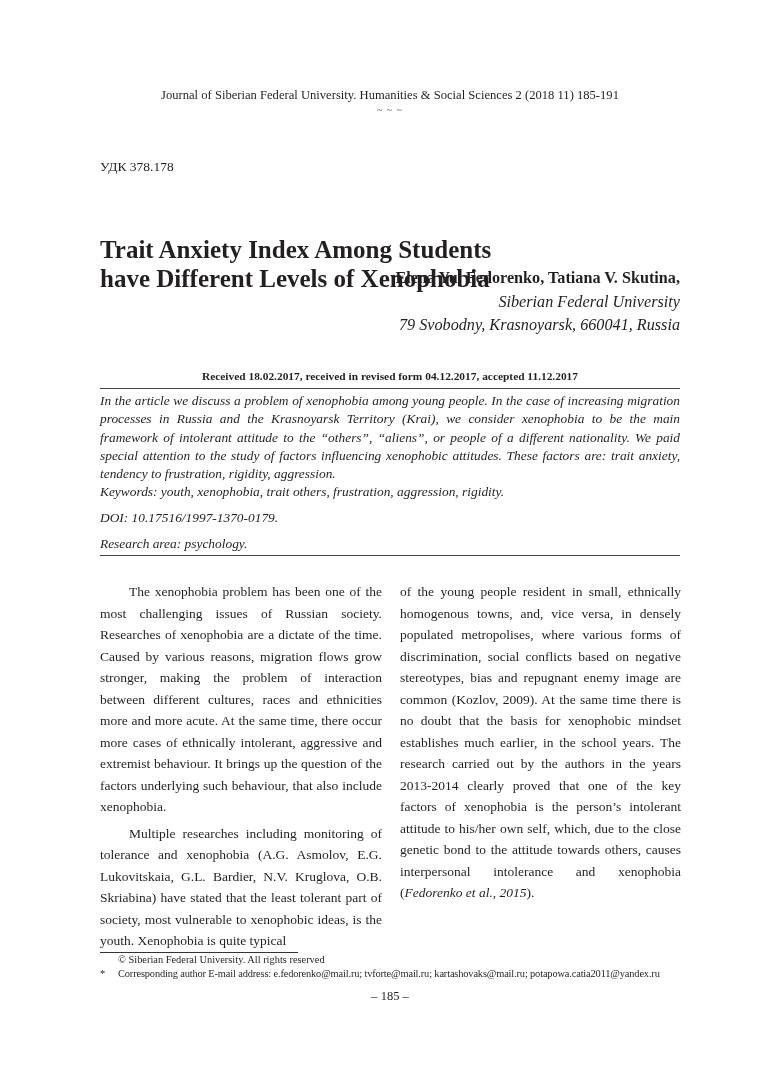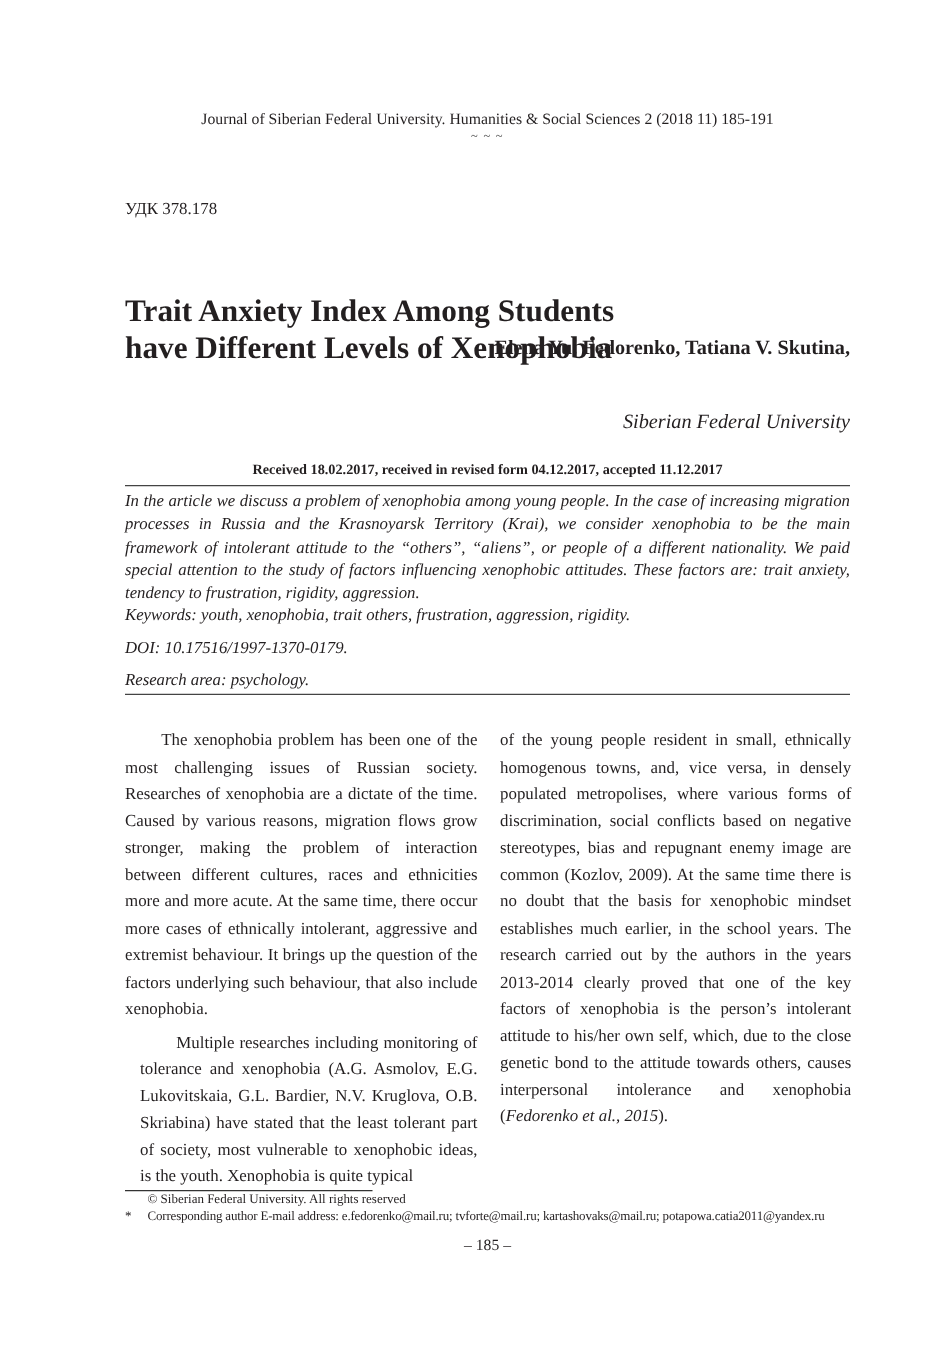--- a/index.html
+++ b/index.html
@@ -12,21 +12,21 @@
             text-align: center; font-size: 10px; color: #555; letter-spacing: 1px; }
 
   .udk { position: absolute; left: 100px; top: 159px; font-size: 13.5px; }
 
   .title { position: absolute; left: 100px; top: 196px; width: 520px;
            font-weight: bold; font-size: 25px; line-height: 29px; margin-top: 39px; }
 
   .authors { position: absolute; right: 80px; top: 267px; text-align: right;
              font-size: 16.2px; line-height: 23.5px; }
   .authors .names { font-weight: bold; }
-  .authors .aff { font-style: italic; margin-top: 35px; }
+  .authors .aff { font-style: italic; }
 
   .received { position: absolute; left: 100px; width: 580px; top: 370px;
               text-align: center; font-size: 11.4px; font-weight: bold; }
 
   .rule { position: absolute; left: 100px; width: 580px; height: 0;
           border-top: 1.3px solid #444; }
   .rule.top { top: 388px; }
   .rule.bottom { top: 555px; }
 
   .abstract { position: absolute; left: 100px; width: 580px; top: 392px;
@@ -38,21 +38,21 @@
   .kw { top: 484px; }
   .doi { top: 510px; }
   .area { top: 536px; }
 
   .col { position: absolute; top: 581px; width: 282px; font-size: 13.5px;
          line-height: 21.5px; text-align: justify; }
   .col.left { left: 100px; }
   .col.right { left: 400px; width: 281px; }
   .col p { margin: 0; }
   .col p.indent { text-indent: 29px; }
-  .col p.gap { margin-top: 5px; margin-left: 12px; }
+  .col p.gap { margin-top: 5px; }
 
   .fn-rule { position: absolute; left: 100px; top: 952px; width: 198px;
              border-top: 1px solid #333; }
   .footnote { position: absolute; left: 100px; font-size: 10.4px; }
   .fn1 { top: 954px; left: 118px; }
   .fn2 { top: 968px; left: 100px; width: 590px; white-space: nowrap; letter-spacing: -0.15px; }
   .fn2 .star { display: inline-block; width: 18px; }
   .page-num { position: absolute; left: 100px; width: 580px; top: 989px;
               text-align: center; font-size: 12.5px; }
 </style>
@@ -65,20 +65,21 @@
 <div class="udk">УДК 378.178</div>
 
 <div class="title">
   <div>Trait Anxiety Index Among Students</div>
   <div>have Different Levels of Xenophobia</div>
 </div>
 
 <div class="authors">
   <div class="names">Elena Yu. Fedorenko, Tatiana V. Skutina,</div>
   <div class="aff">Siberian Federal University</div>
+  <div class="aff">79 Svobodny, Krasnoyarsk, 660041, Russia</div>
 </div>
 
 <div class="received">Received 18.02.2017, received in revised form 04.12.2017, accepted 11.12.2017</div>
 
 <div class="rule top"></div>
 
 <div class="abstract">
   <p>In the article we discuss a problem of xenophobia among young people. In the case of increasing migration processes in Russia and the Krasnoyarsk Territory (Krai), we consider xenophobia to be the main framework of intolerant attitude to the “others”, “aliens”, or people of a different nationality. We paid special attention to the study of factors influencing xenophobic attitudes. These factors are: trait anxiety, tendency to frustration, rigidity, aggression.</p>
 </div>
 <div class="meta-line kw">Keywords: youth, xenophobia, trait others, frustration, aggression, rigidity.</div>

